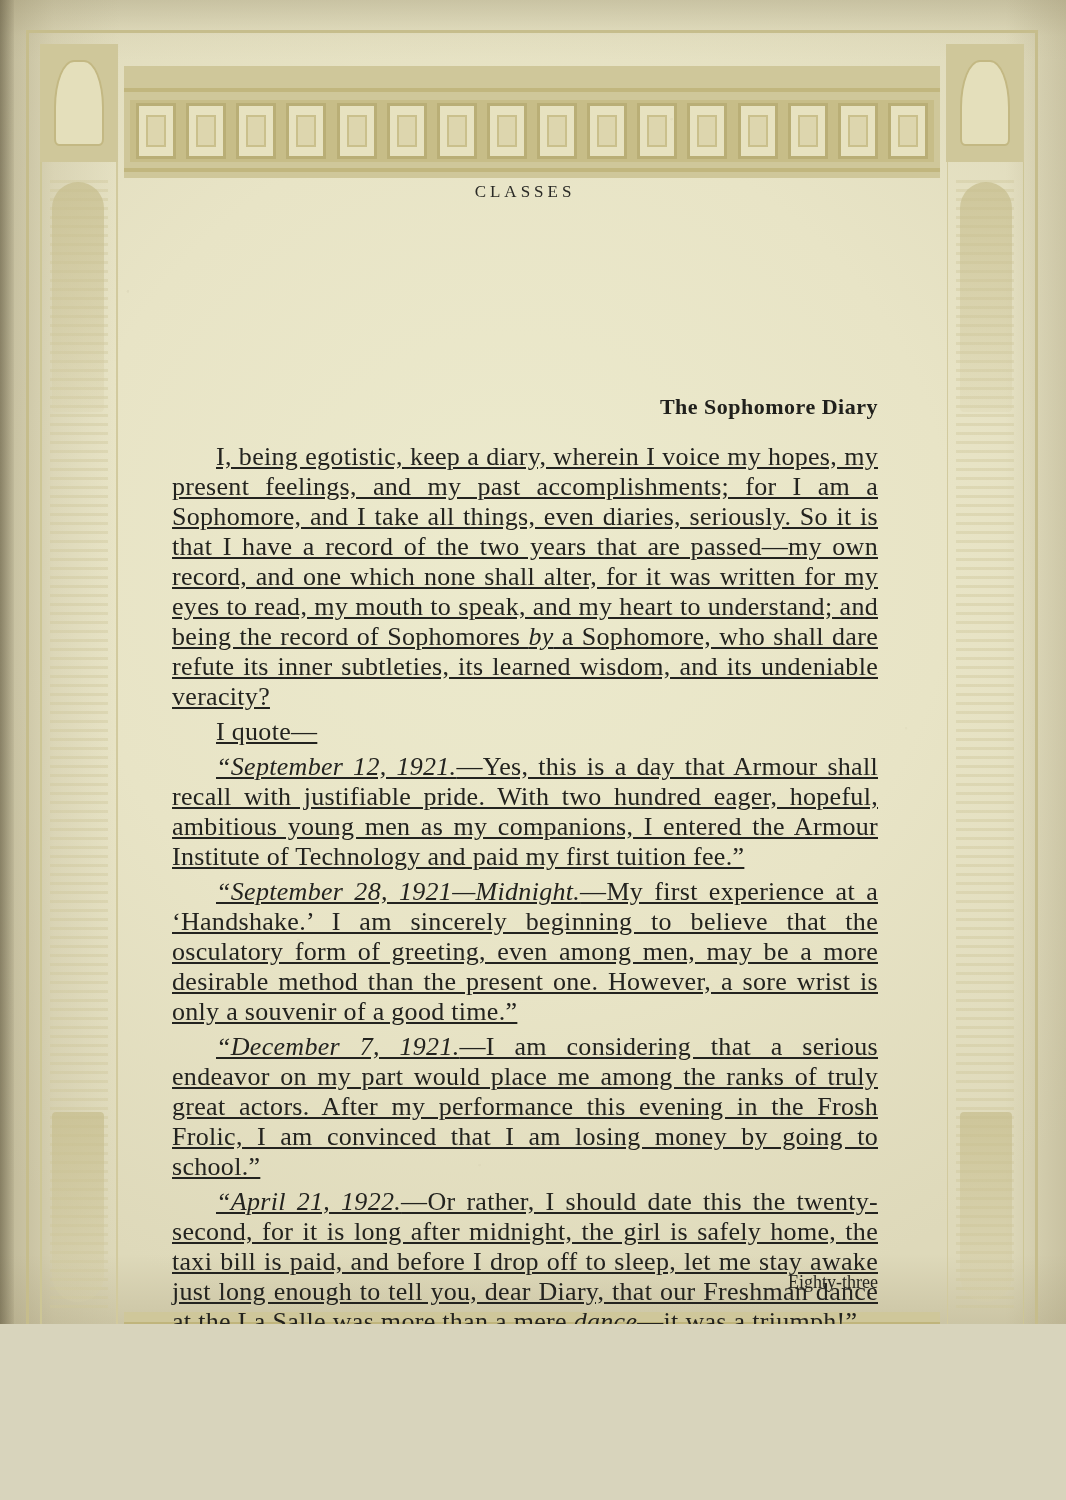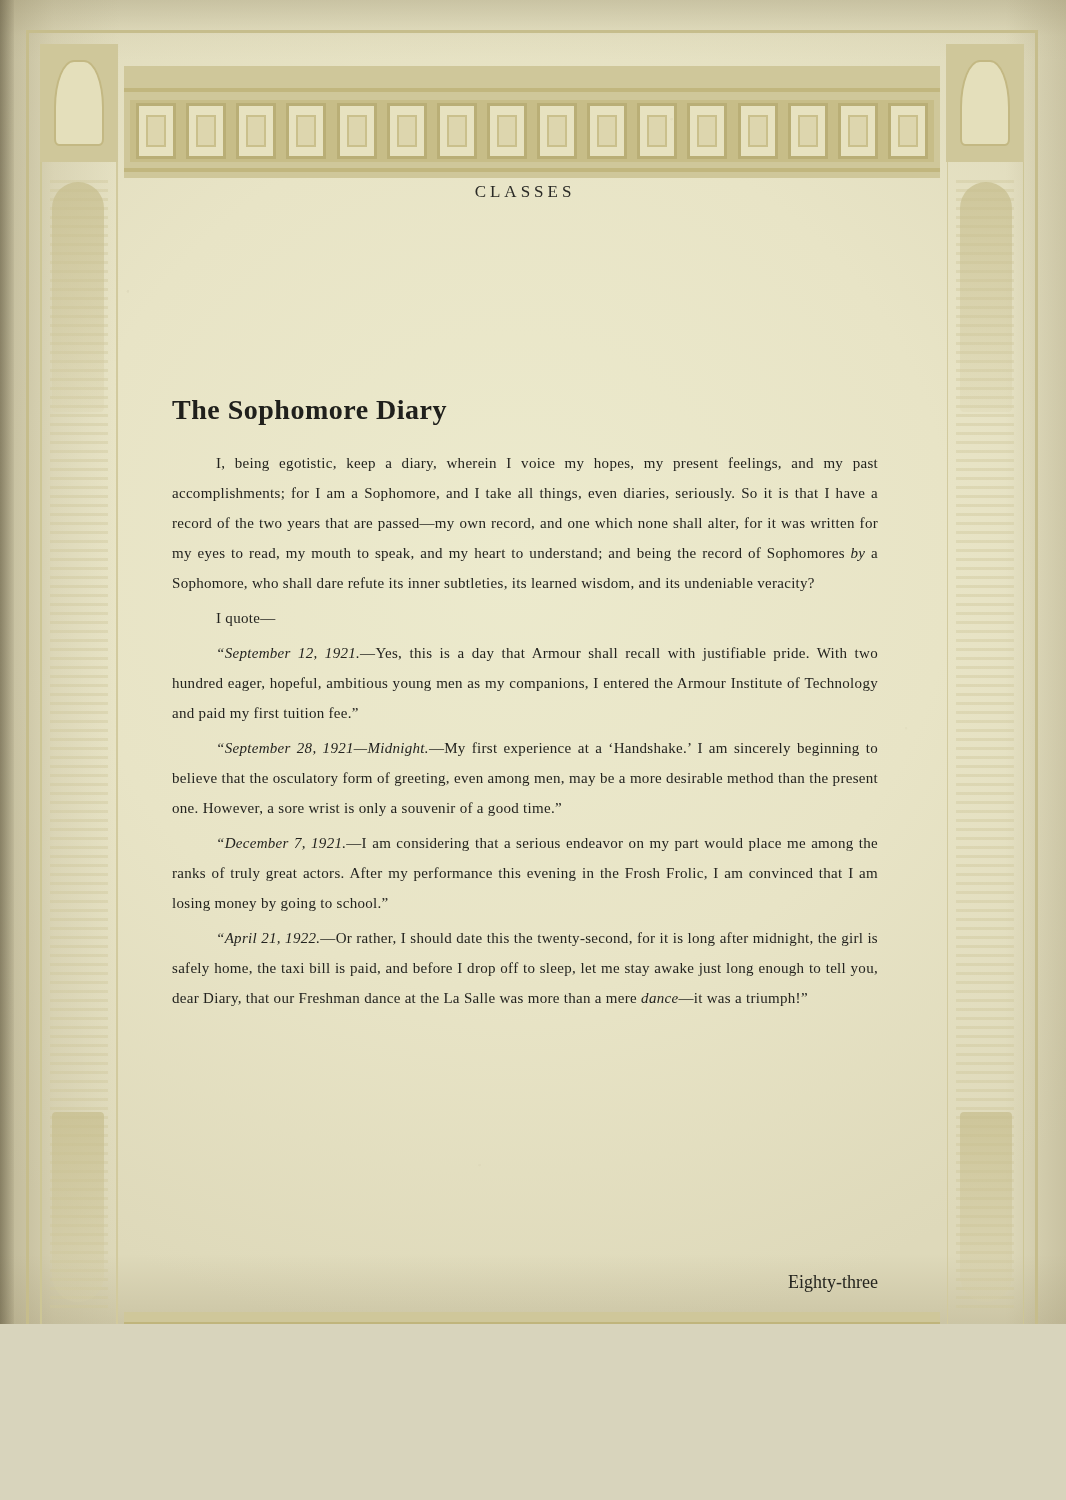--- a/index.html
+++ b/index.html
@@ -207,34 +207,35 @@
   }
   .running-head {
     text-align: center;
     font-family: "Liberation Serif", serif;
     font-size: 17px;
     letter-spacing: 4px;
     color: #2a2a26;
     margin-top: 6px;
   }
   .title {
-    text-align: left;
+    text-align: right;
     font-family: "Liberation Serif", serif;
-    font-size: 28px;
+    font-size: 22px;
     color: #20201c;
     margin-top: 192px;
     letter-spacing: 0.5px;
   }
   .body {
     margin-top: 22px;
     color: #23231f;
-    font-size: 15px;
+    font-size: 26px;
     line-height: 30px;
     text-align: justify;
     letter-spacing: 0.3px;
+    text-decoration: underline;
   }
   .body p {
     margin: 0 0 5px 0;
     text-indent: 44px;
   }
   .dateline { font-style: italic; margin-top: 44px; }
   .ital { font-style: italic; }
 
   .folio {
     position: absolute;

